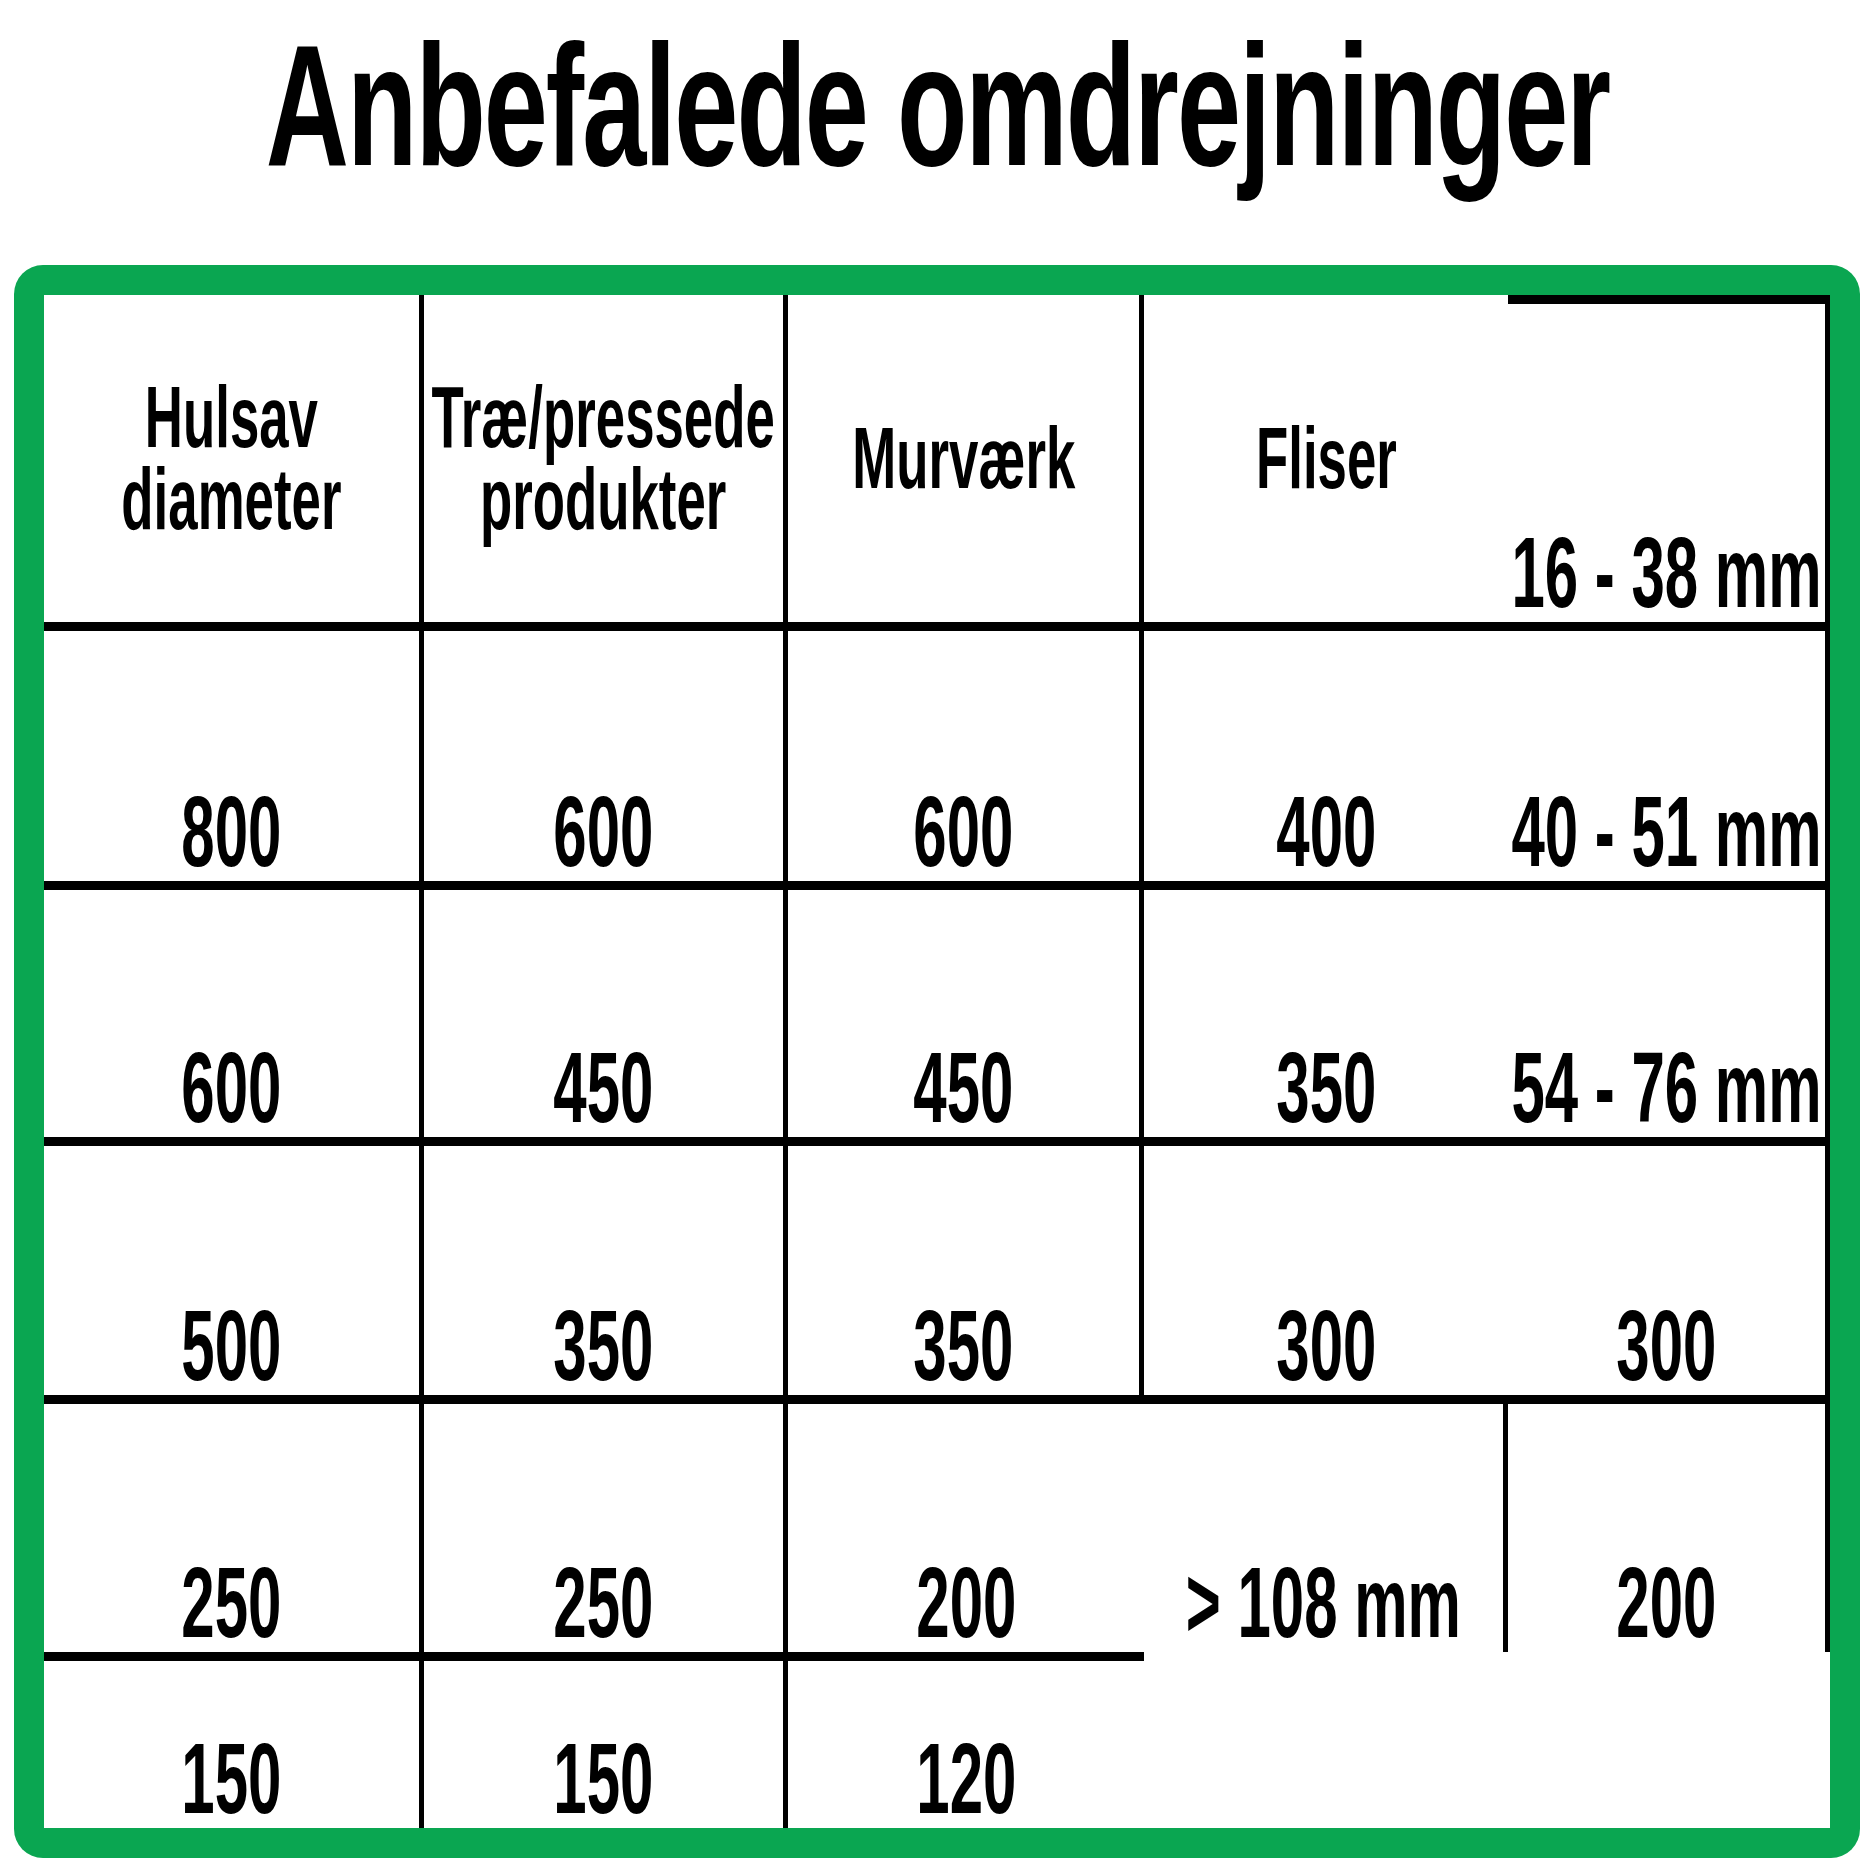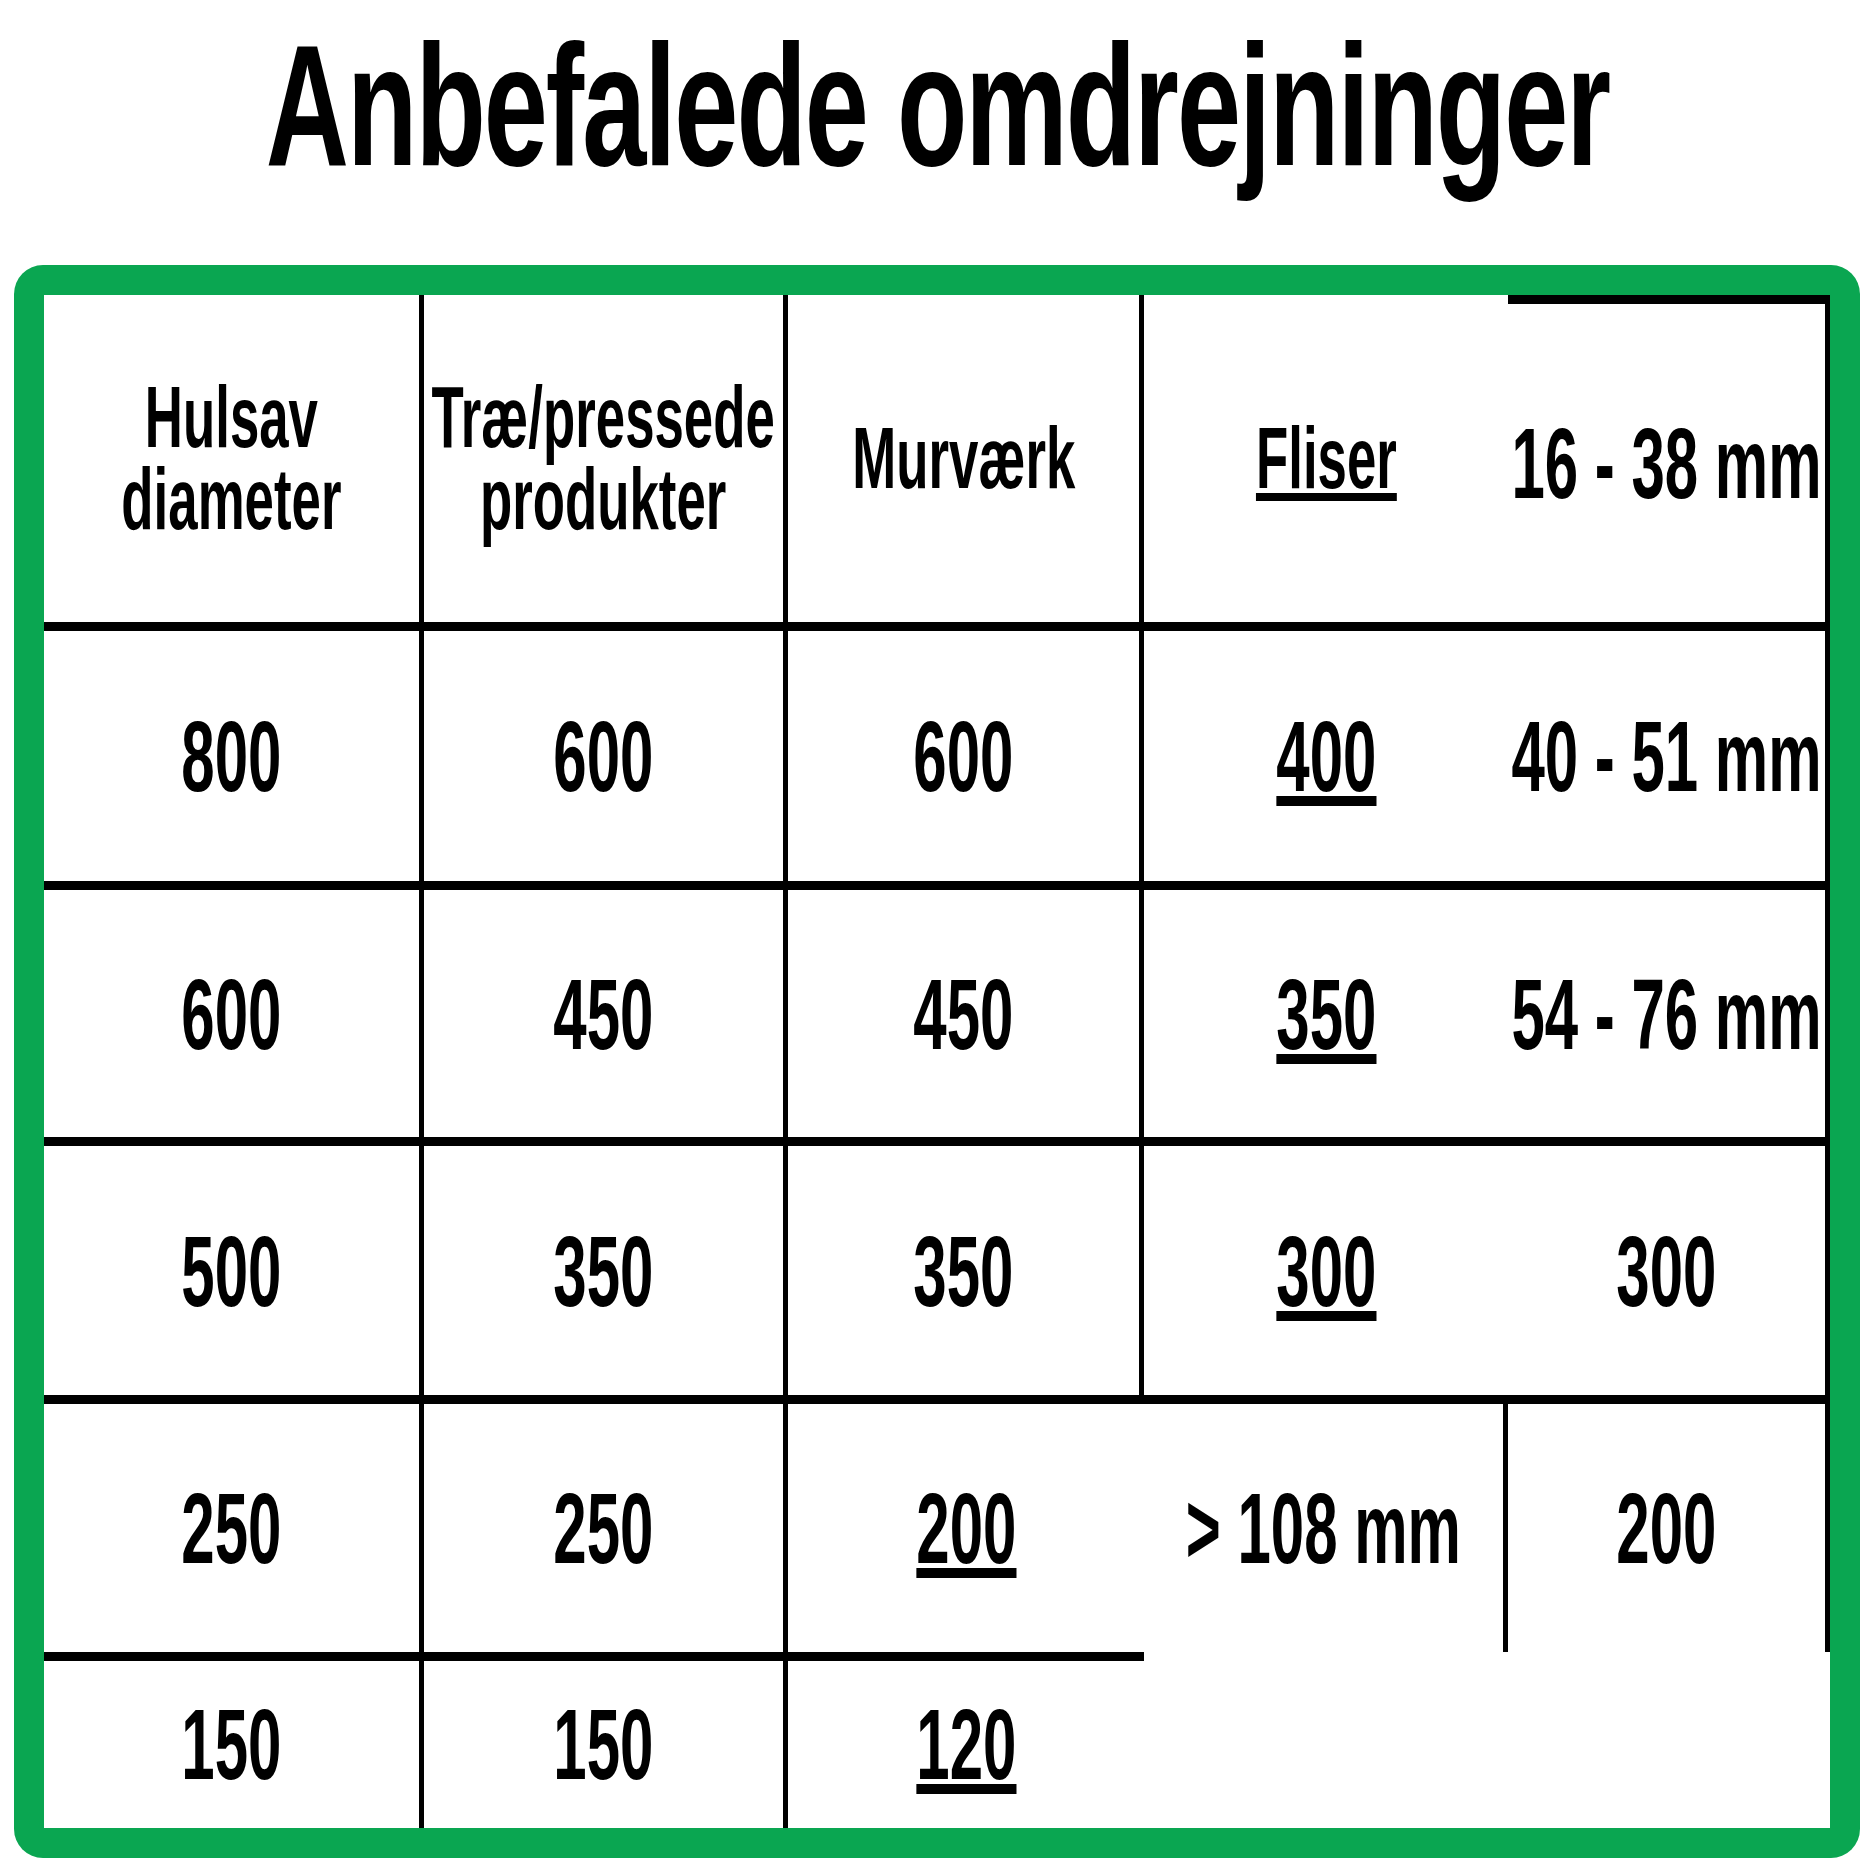--- a/index.html
+++ b/index.html
@@ -61,22 +61,22 @@
 
   .cell {
     display: flex;
     align-items: center;
     justify-content: center;
     box-sizing: border-box;
     border-right: 5px solid #000;
     overflow: hidden;
     text-align: center;
   }
-  .cell.c-last { border-right: none; text-decoration: underline; }
-  .cell.r-data { border-top: 9px solid #000; }
+  .cell.c-last { border-right: none; }
+  .cell.r-data { border-top: 9px solid #000; align-items: flex-end; }
 
   .hdr-text {
     font-size: 88px;
     line-height: 0.94;
     text-align: center;
   }
   .hdr-line { display: block; }
 
   .lbl-text, .num-text {
     font-size: 100px;

